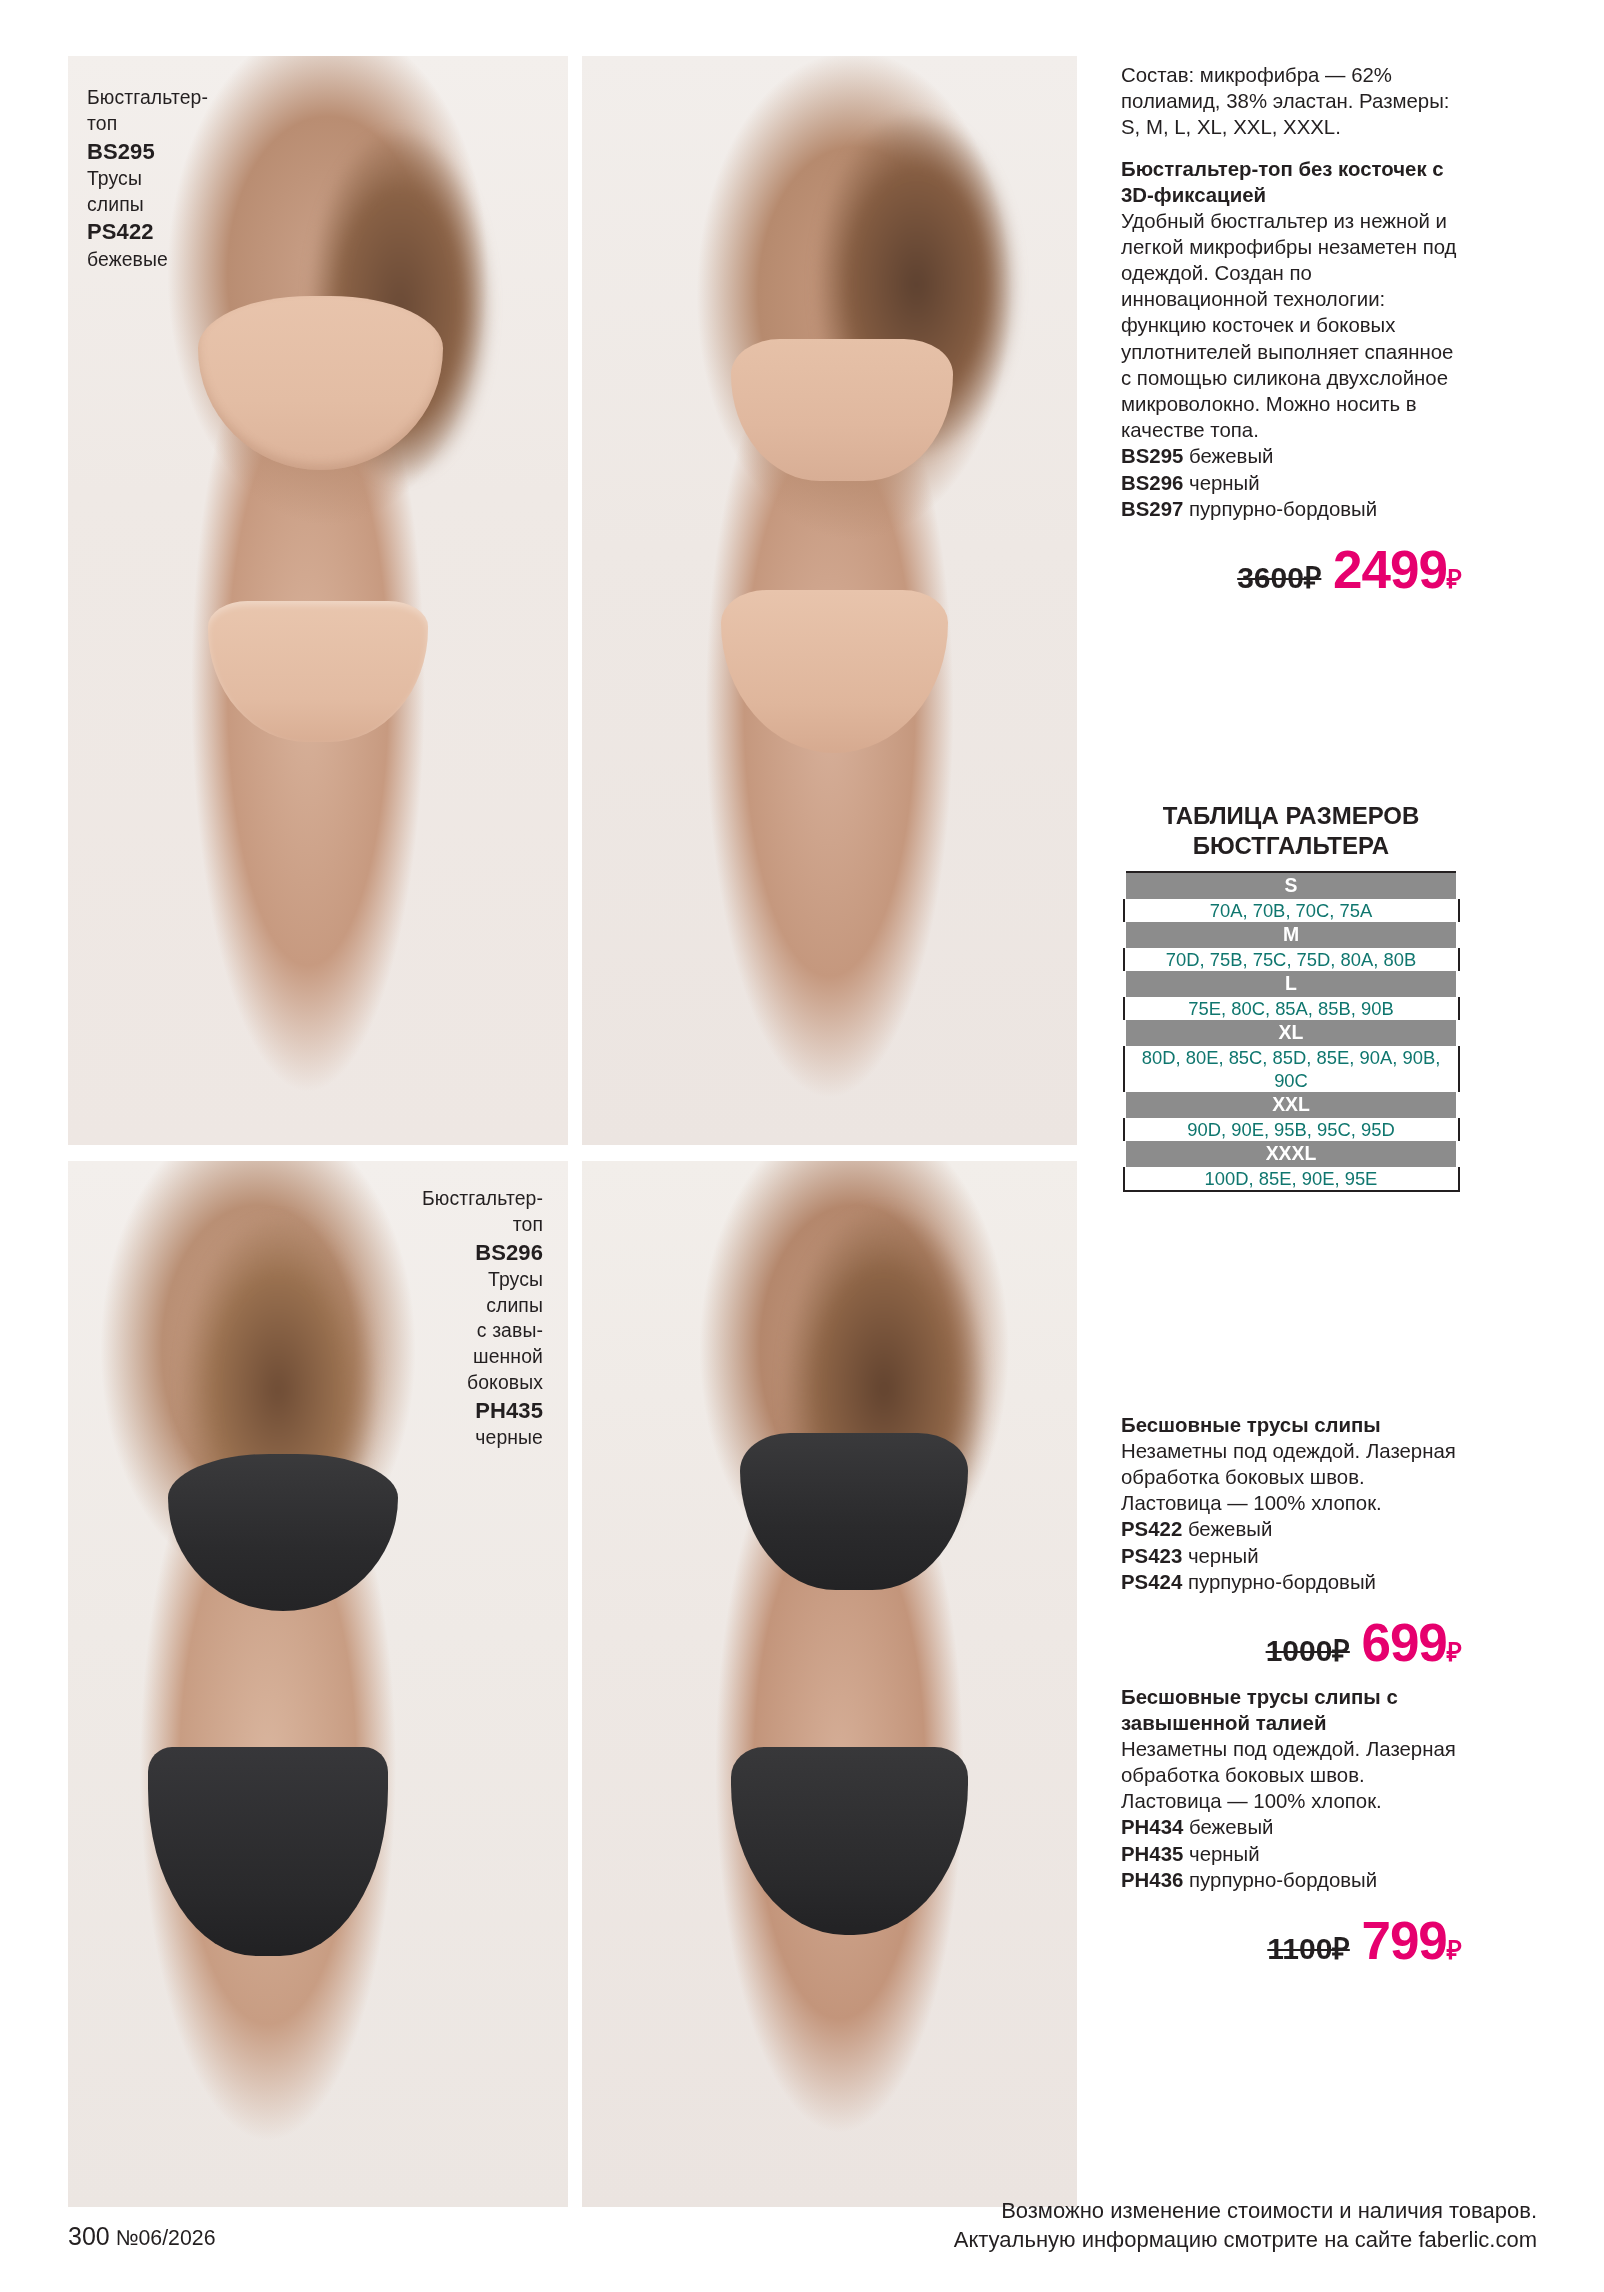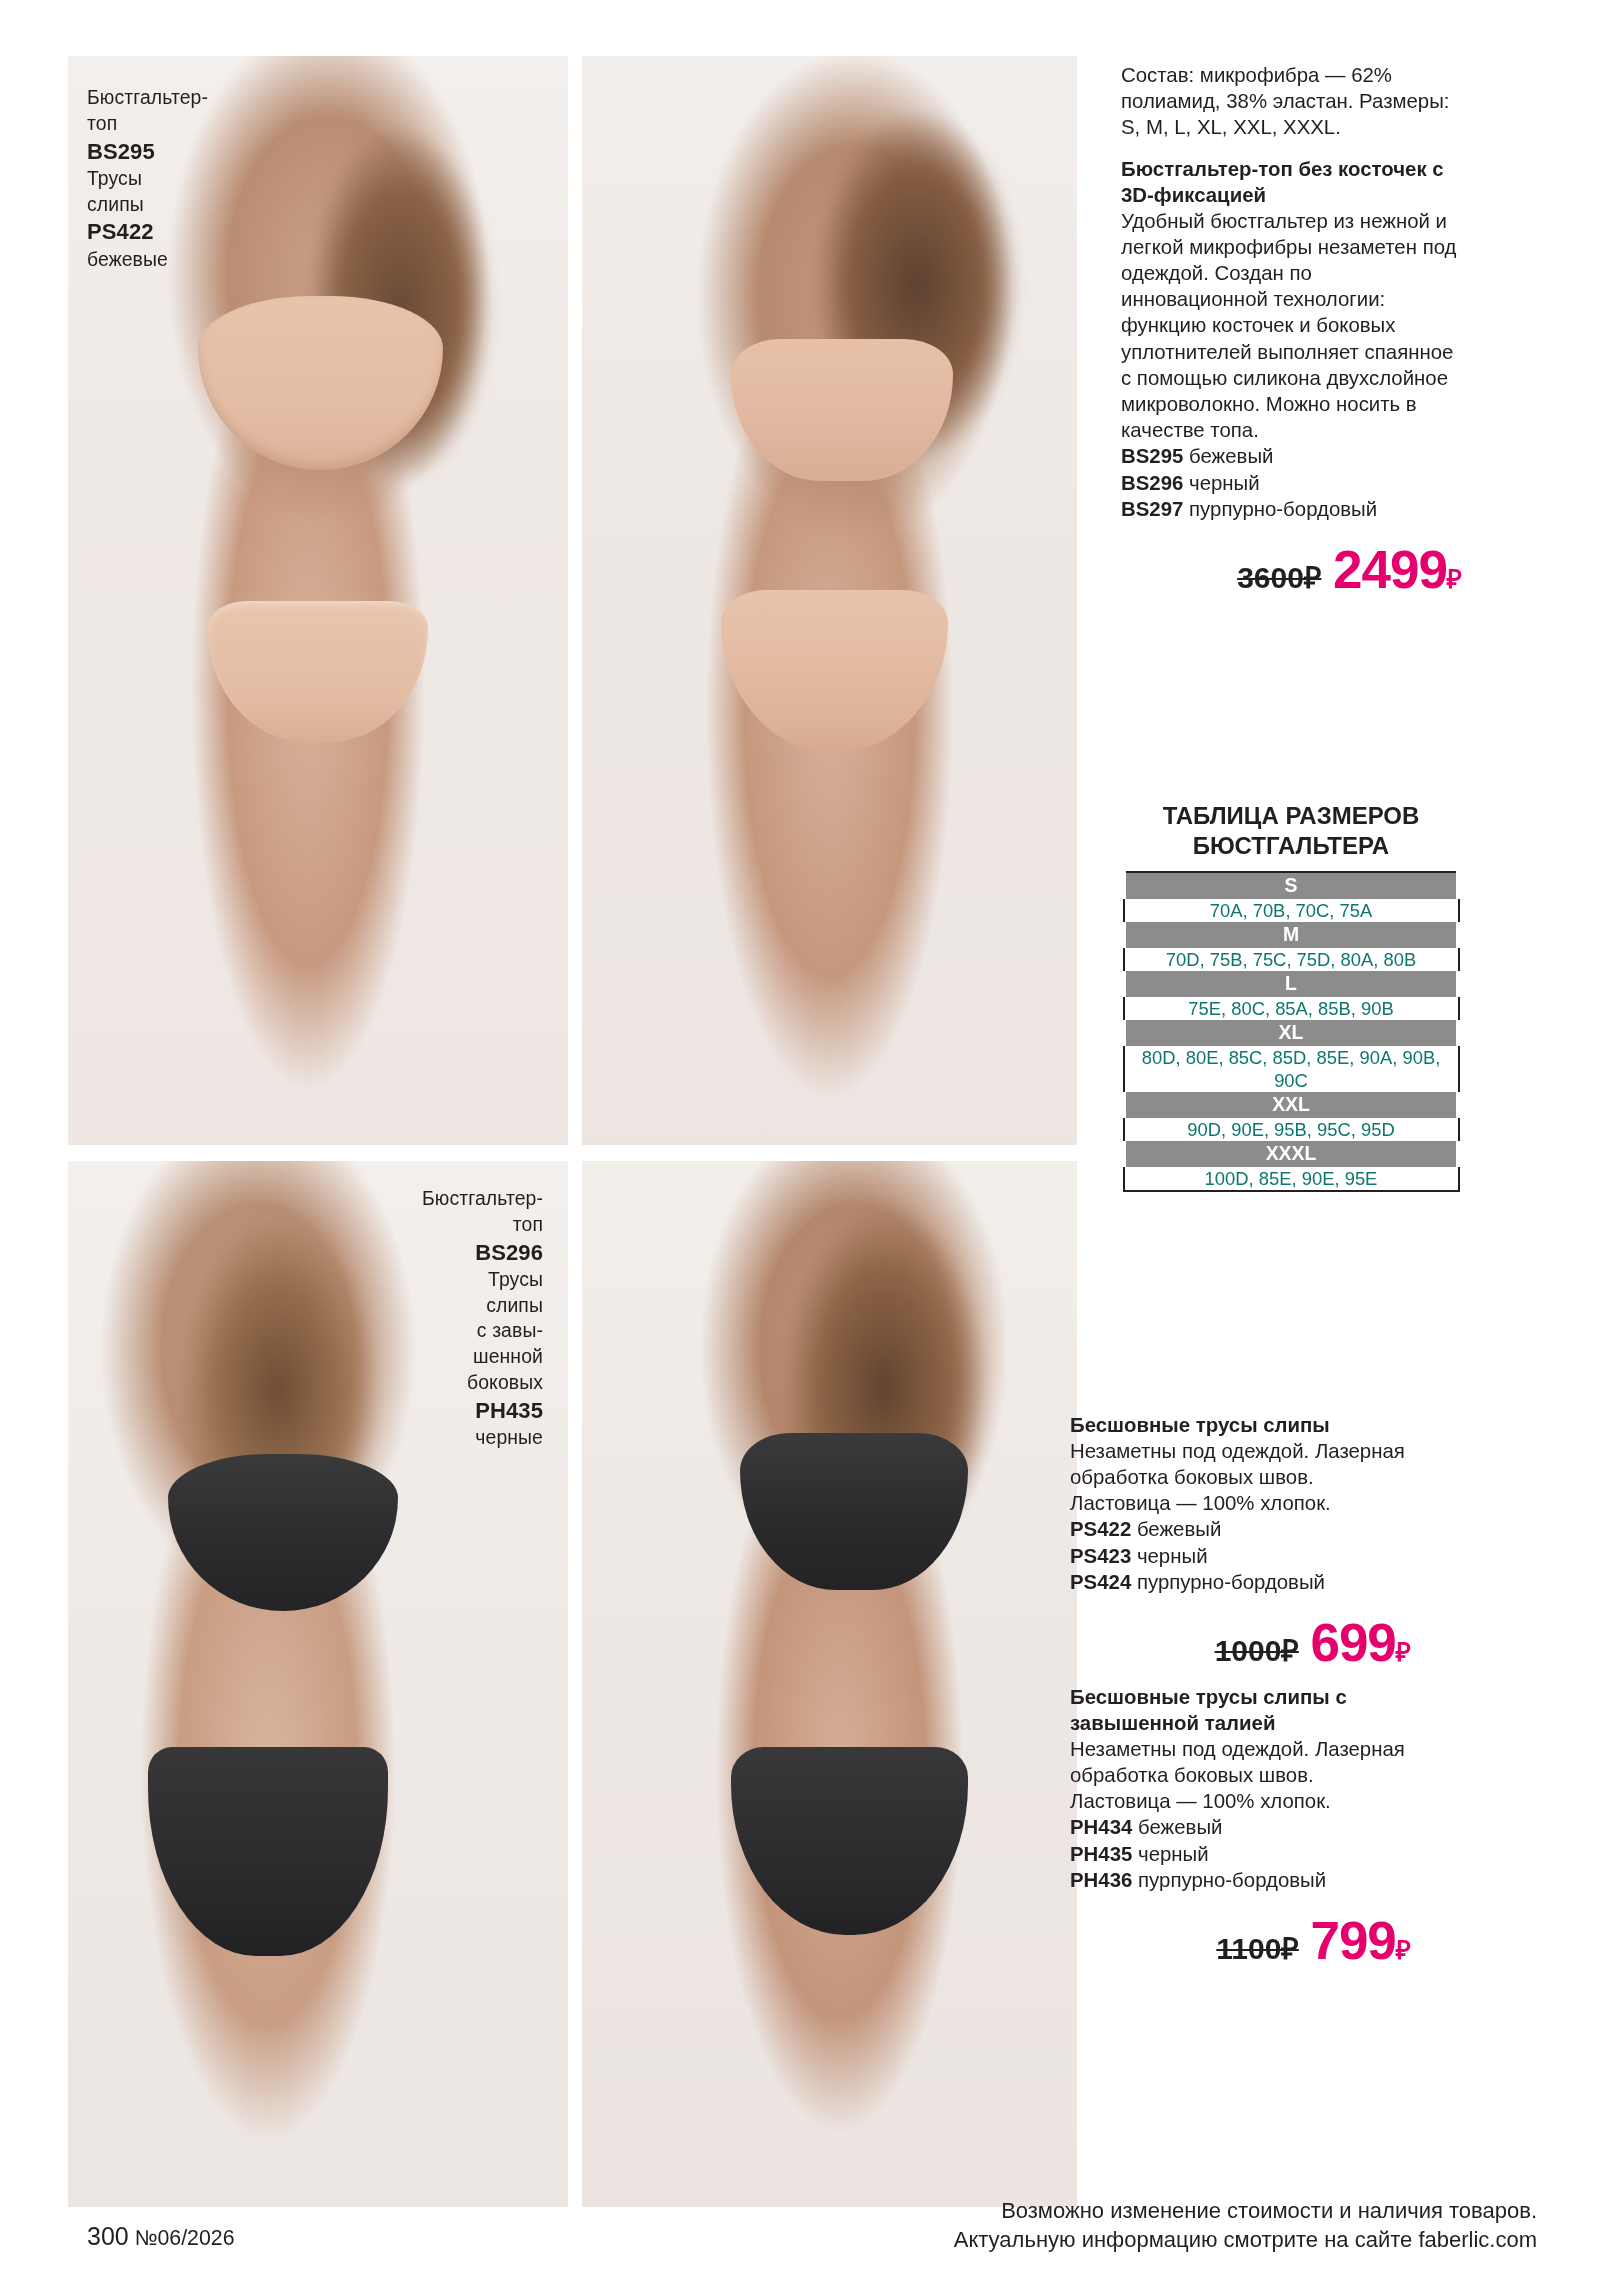--- a/index.html
+++ b/index.html
@@ -220,21 +220,21 @@
   }
 
   
   #footer-left {
     position: absolute;
     left: 68px;
     bottom: 41px;
     font-size: 21.3px;
     color: #231f20;
   }
-  #footer-left .pg { font-size: 25px; margin-left: 19px; }
+  #footer-left .pg { font-size: 25px; }
   #footer-right {
     position: absolute;
     right: 68px;
     bottom: 37px;
     text-align: right;
     font-size: 22px;
     line-height: 1.35;
     color: #231f20;
   }
 </style>
@@ -360,21 +360,21 @@
       <tr>
           <td class="hdr">XXXL</td>
         </tr>
       <tr>
           <td class="val">100D, 85E, 90E, 95E</td>
         </tr>
     </tbody>
   </table>
 </div>
 
-<div id="right-col-lower" style="position:absolute; left:1070px; top:1412px; width:340px;">
+<div id="right-col-lower" style="position:absolute; left:1121px; top:1412px; width:340px;">
 
   <div class="rt bold">Бесшовные трусы слипы</div>
   <div class="rt">Незаметны под одеждой. Лазерная обработка боковых швов. Ластовица — 100% хлопок.</div>
 
   <div class="code-line">
     <span class="code">PS422</span>
     <span>бежевый</span>
   </div>
   <div class="code-line">
     <span class="code">PS423</span>

